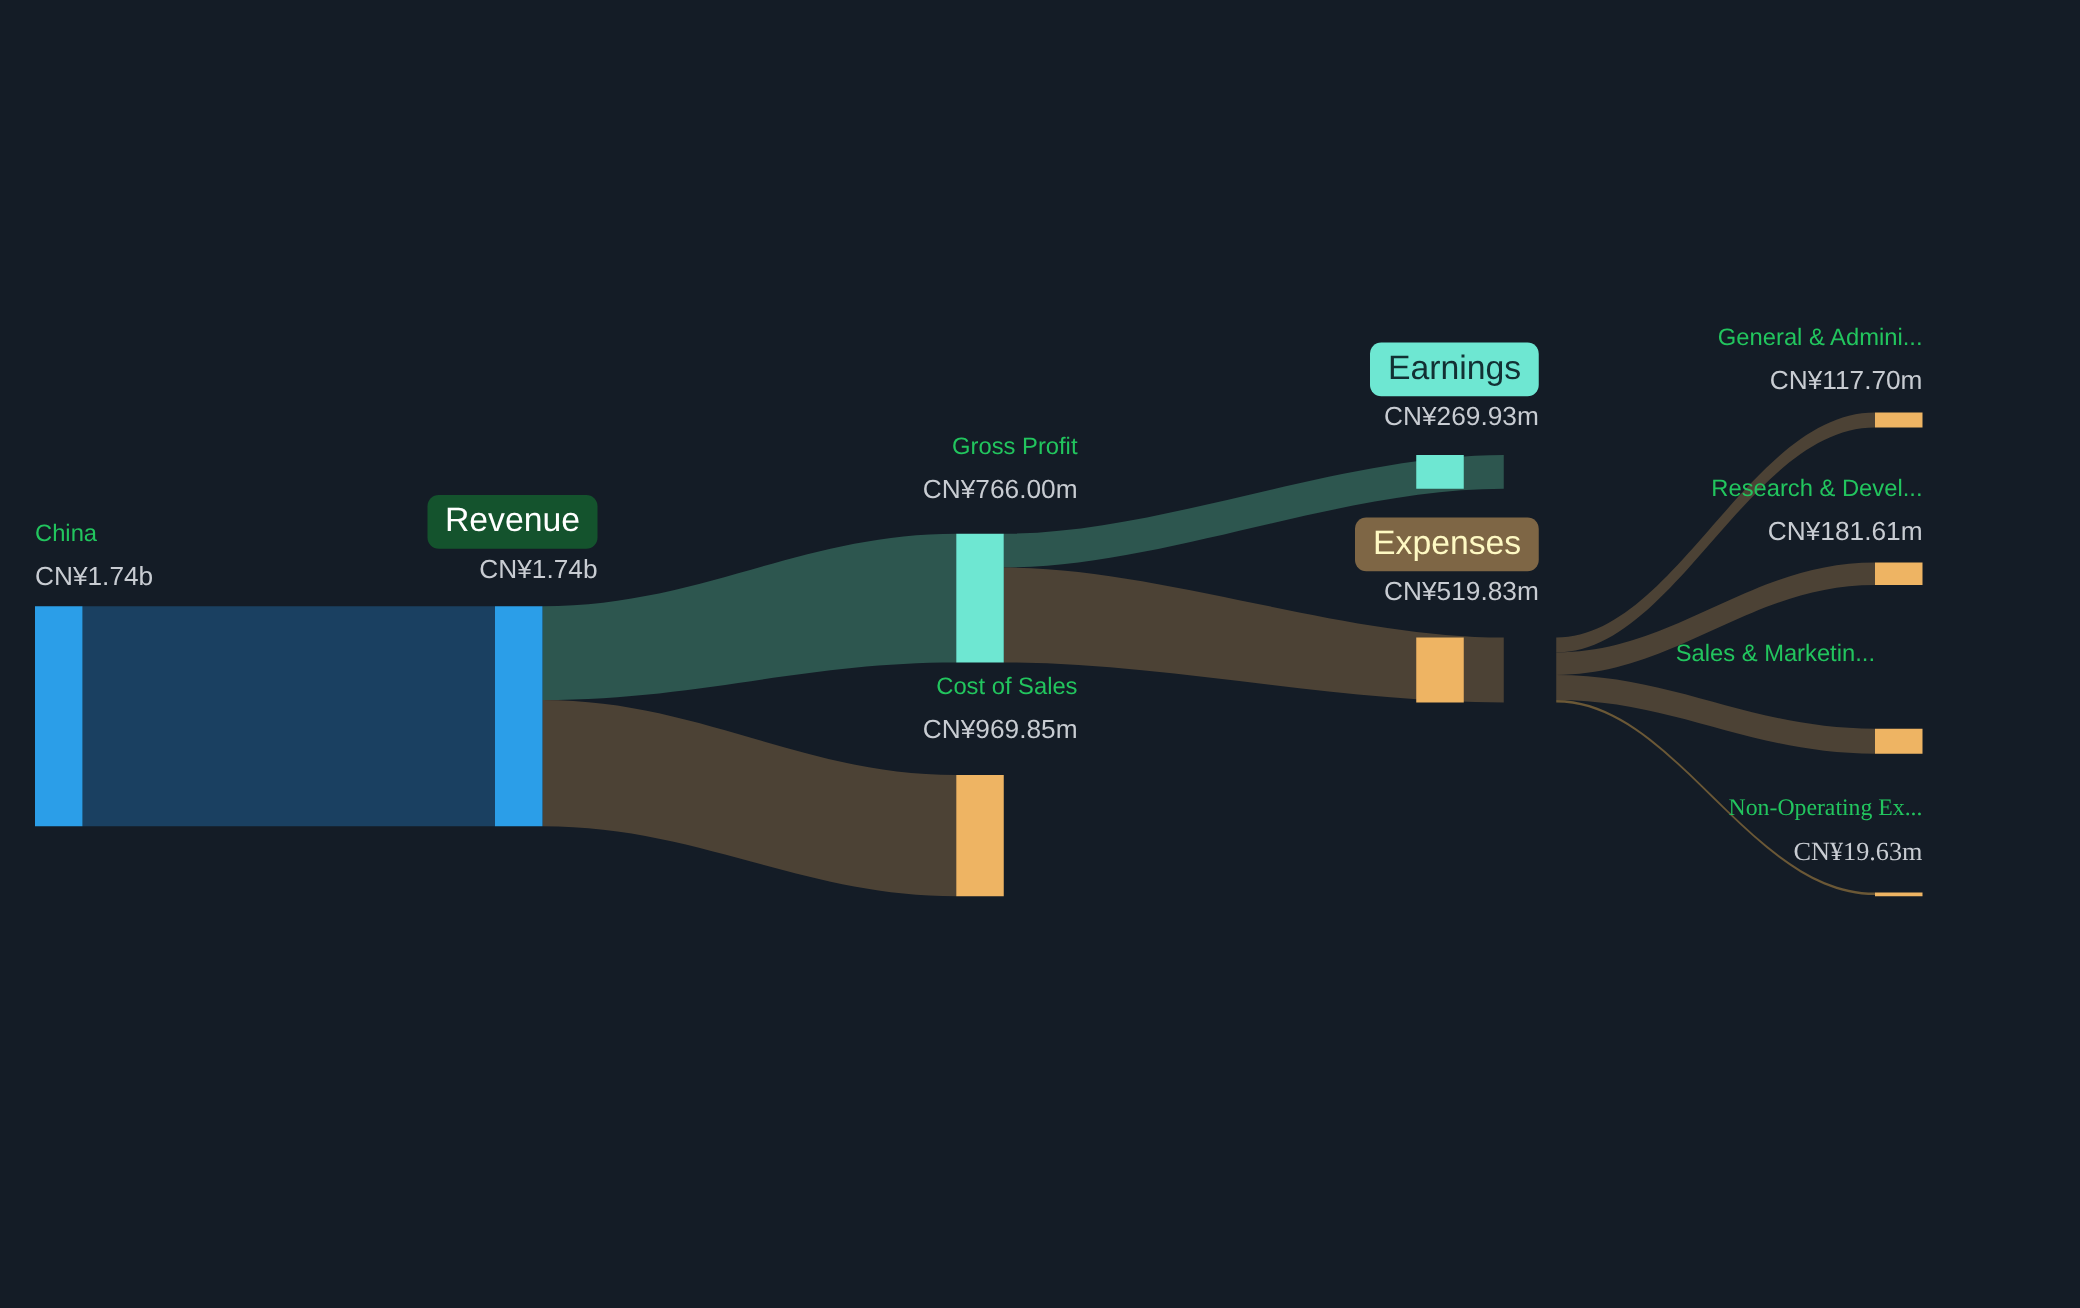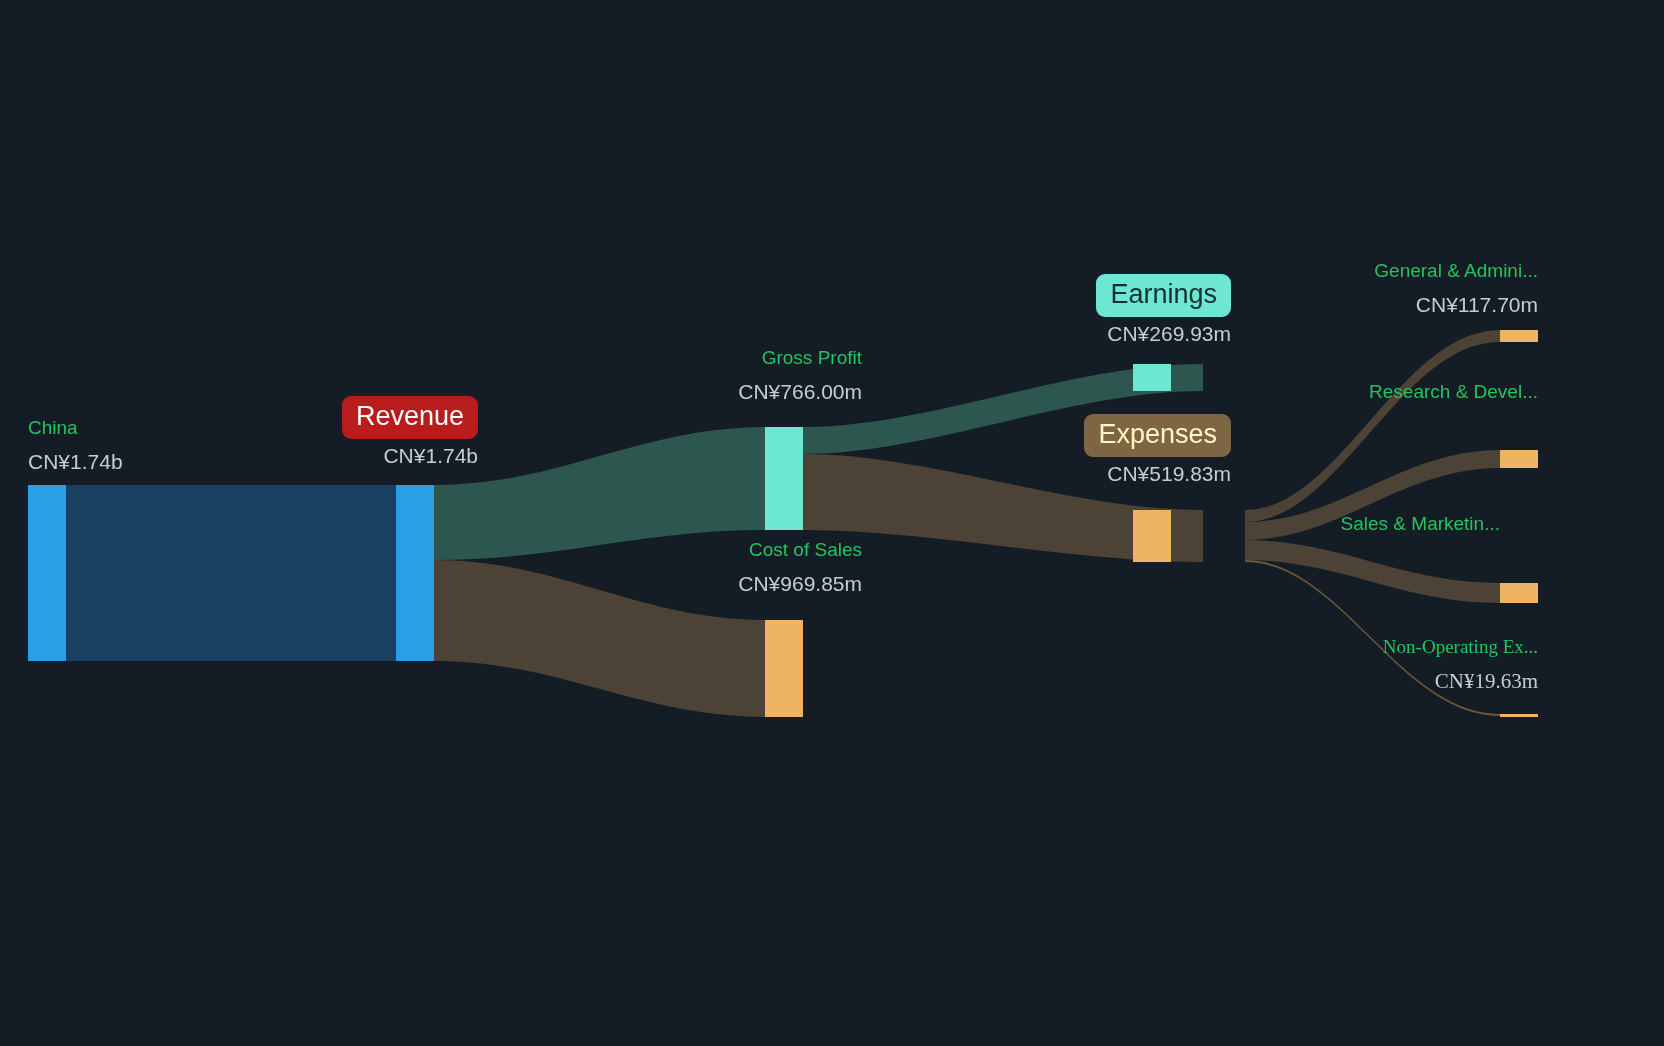--- a/index.html
+++ b/index.html
@@ -43,21 +43,21 @@
   }
   .lbl.right { text-align: right; }
   .pill {
     display: inline-block;
     border-radius: 9px;
     padding: 5px 14px 7px 14px;
     font-size: 27px;
     line-height: 31px;
     font-weight: 400;
   }
-  .pill.revenue { background: #b91c1c; color: #ffffff; }
+  .pill.revenue { background: #14532d; color: #ffffff; }
   .pill.earnings { background: #6ee7d2; color: #123033; }
   .pill.expenses { background: #7e6645; color: #fef9c3; }
 </style>
 </head>
 <body>
 
 <div id="root">
 
   <svg class="sankey" viewBox="0 0 1664 1046">
 
@@ -158,20 +158,21 @@
     <span class="value">CN¥519.83m</span>
   </div>
 
   <div class="lbl right" style="left:1150px; top:254px; width:388px;">
     <span class="title">General &amp; Admini...</span>
     <span class="value">CN¥117.70m</span>
   </div>
 
   <div class="lbl right" style="left:1150px; top:375px; width:388px;">
     <span class="title">Research &amp; Devel...</span>
+    <span class="value">CN¥181.61m</span>
   </div>
 
   <div class="lbl right" style="left:1112px; top:507px; width:388px;text-align:right;">
     <span class="title">Sales &amp; Marketin...</span>
   </div>
 
   <div class="lbl right" style="left:1150px; top:630px; width:388px;font-family:Liberation Serif, serif;">
     <span class="title">Non-Operating Ex...</span>
     <span class="value">CN¥19.63m</span>
   </div>

